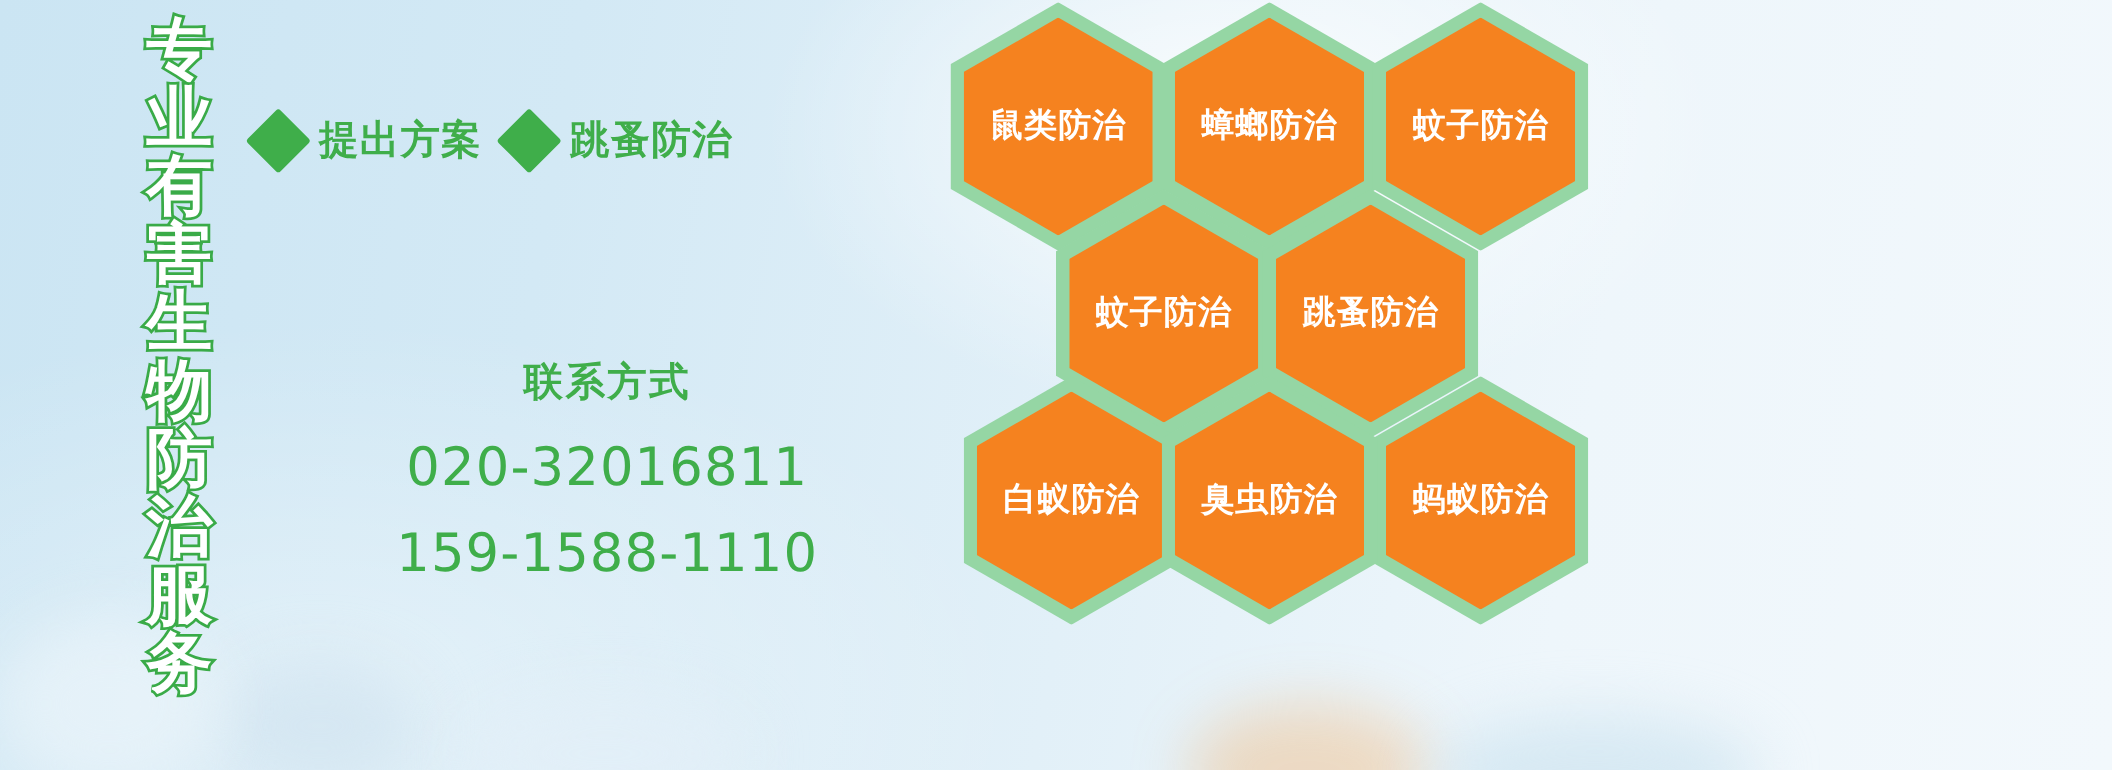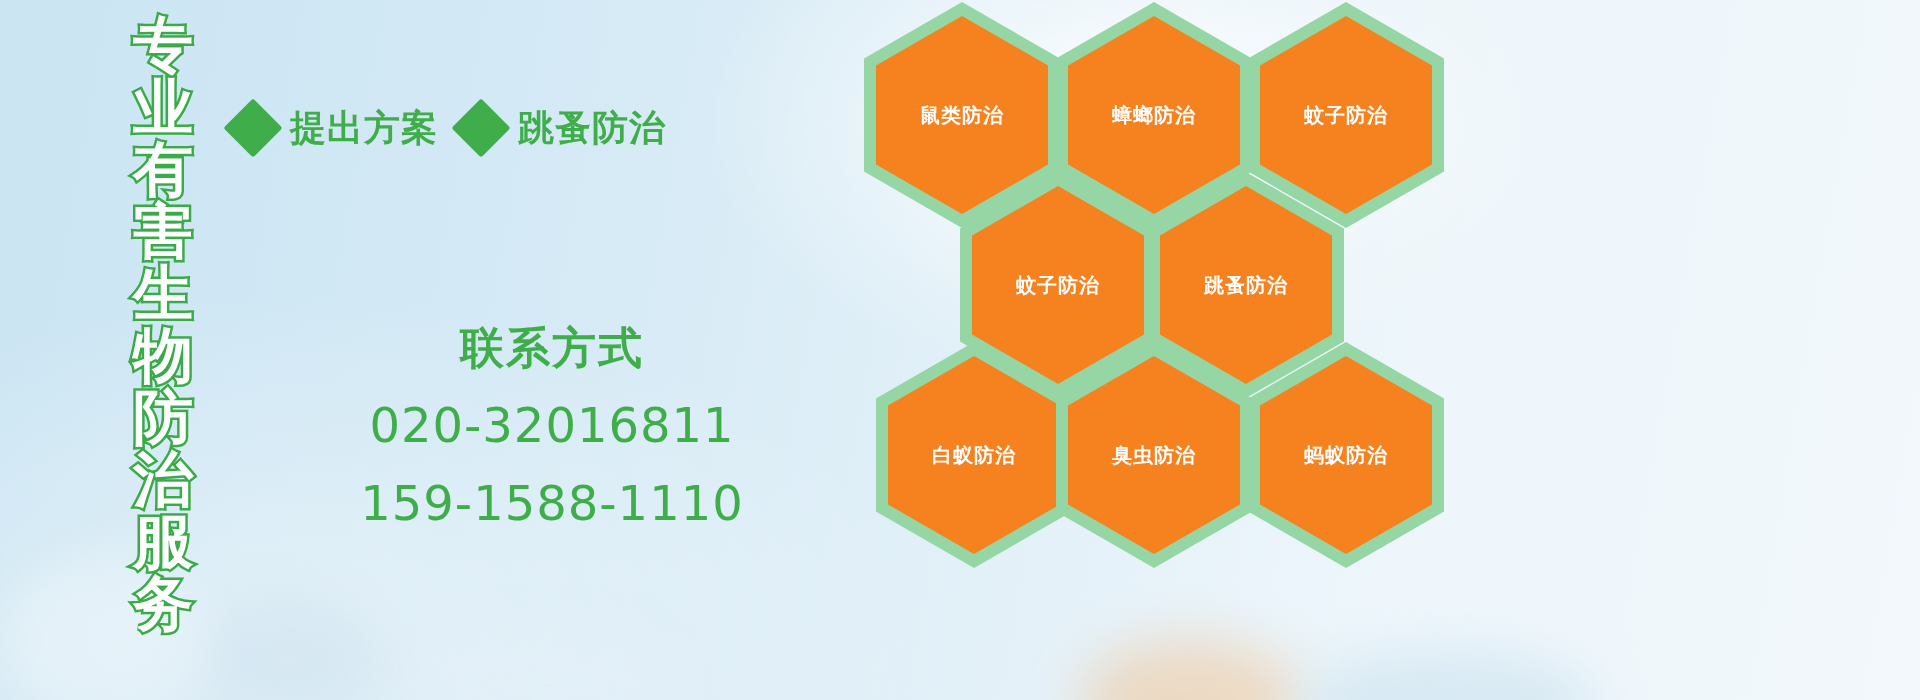--- a/index.html
+++ b/index.html
@@ -49,21 +49,21 @@
   }
   .flabel{
     font-size:36px;font-weight:700;color:#3fae4a;letter-spacing:1px;
     white-space:nowrap;line-height:1;
   }
   .gap{width:22px;flex:none;}
 
   
   #contact{position:absolute;left:232px;top:310px;width:640px;text-align:center;}
   #contact .ctitle{
-    font-size:44px;font-weight:700;color:#3fae4a;line-height:76px;letter-spacing:2px;
+    font-size:36px;font-weight:700;color:#3fae4a;line-height:76px;letter-spacing:2px;
   }
   #contact .cphone{
     font-size:48px;font-weight:400;color:#3fae4a;line-height:78px;letter-spacing:1px;
     font-family:"DejaVu Sans","Liberation Sans",sans-serif;
   }
 
   
   #comb{position:absolute;left:856px;top:-12px;width:600px;height:724px;}
   .hexwrap{position:absolute;width:196px;height:226px;}
   .hex{
@@ -73,21 +73,21 @@
     clip-path:polygon(50% 0%,100% 25%,100% 75%,50% 100%,0% 75%,0% 25%);
   }
   .hexin{
     position:absolute;left:12px;top:14px;width:172px;height:198px;
     background:#f5821f;
     -webkit-clip-path:polygon(50% 0%,100% 25%,100% 75%,50% 100%,0% 75%,0% 25%);
     clip-path:polygon(50% 0%,100% 25%,100% 75%,50% 100%,0% 75%,0% 25%);
     display:flex;align-items:center;justify-content:center;
   }
   .hexlabel{
-    color:#ffffff;font-size:20px;font-weight:700;letter-spacing:1px;
+    color:#ffffff;font-size:30px;font-weight:700;letter-spacing:1px;
     white-space:nowrap;line-height:1;
   }
 </style>
 </head>
 <body>
 
 <div id="banner">
 
   <div class="blob b1"></div>
   <div class="blob b2"></div>

